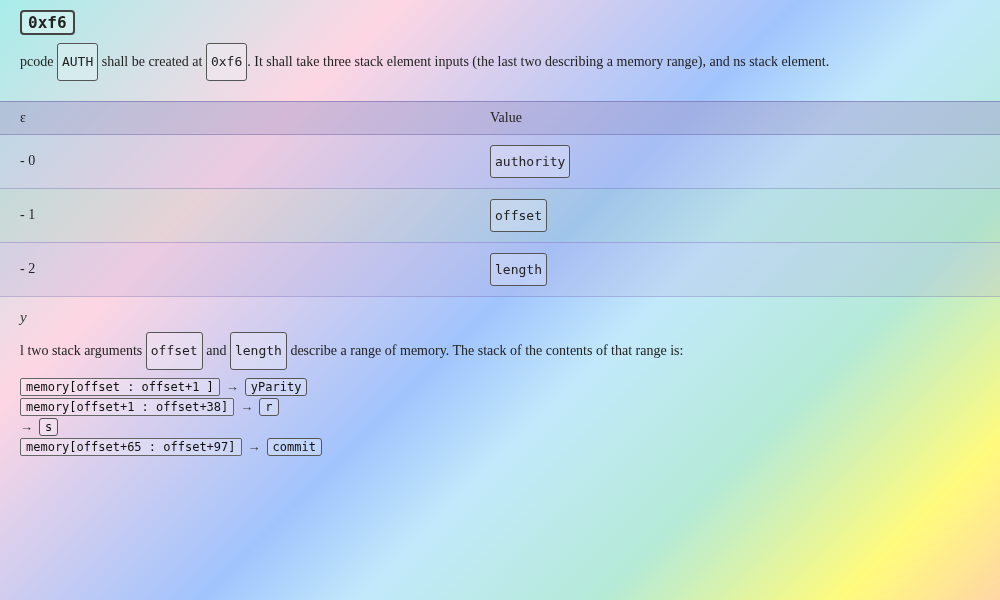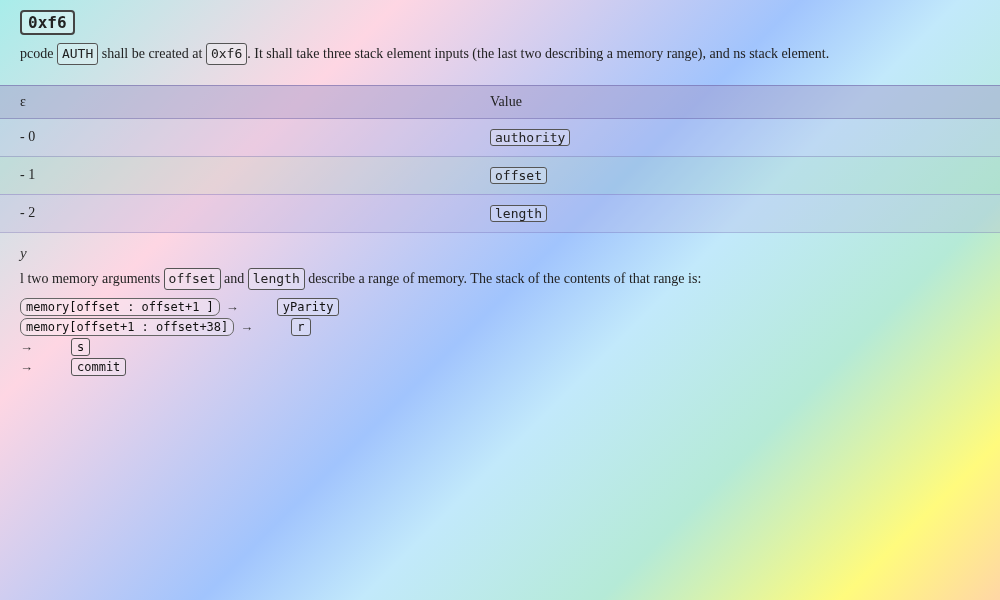--- a/index.html
+++ b/index.html
@@ -49,21 +49,21 @@
       font-size: 14px;
       color: #222;
       line-height: 1.5;
       max-width: 960px;
     }
 
     .inline-code {
       display: inline-block;
       border: 1.5px solid #555;
       border-radius: 3px;
-      padding: 0px 4px;
+      padding: 8px 4px;
       font-family: monospace;
       font-size: 13px;
       background: rgba(255,255,255,0.25);
       color: #222;
     }
 
     
     .table-section {
       margin: 10px 0 0 0;
     }
@@ -131,21 +131,21 @@
       display: flex;
       align-items: center;
       gap: 6px;
       font-size: 13px;
       color: #222;
     }
 
     .mem-code {
       display: inline-block;
       border: 1.5px solid #666;
-      border-radius: 7px;
+      border-radius: 2px;
       padding: 1px 5px;
       font-family: monospace;
       font-size: 12px;
       background: rgba(255,255,255,0.25);
       color: #111;
     }
 
     .arrow-text {
       font-size: 13px;
       color: #333;
@@ -153,21 +153,20 @@
 
     .value-badge {
       display: inline-block;
       border: 1.5px solid #555;
       border-radius: 3px;
       padding: 1px 5px;
       font-family: monospace;
       font-size: 12px;
       background: rgba(255,255,255,0.25);
       color: #111;
-      margin-left: 32px;
     }
   </style>
 </head>
 <body>
 
 <div class="page-container">
 
   <div class="top-section">
     <div class="opcode-heading">
       <span class="code-badge">0xf6</span>
@@ -198,37 +197,38 @@
             <td>- 2</td>
             <td><span class="inline-code">length</span></td>
           </tr>
         </tbody>
     </table>
   </div>
 
   <div class="bottom-section">
     <div class="section-label">y</div>
     <div class="prose-text">
-      <span>l two memory arguments </span><span class="inline-code">offset</span><span> and </span><span class="inline-code">length</span><span> describe a range of memory. The stack of the contents of that range is:</span>
+      <span>l two stack arguments </span><span class="inline-code">offset</span><span> and </span><span class="inline-code">length</span><span> describe a range of memory. The stack of the contents of that range is:</span>
     </div>
     <div class="memory-lines" id="memory-lines">
     <div class="memory-line">
           <span class="mem-code">memory[offset : offset+1 ]</span>
           <span class="arrow-text">→</span>
           <span class="value-badge">yParity</span>
         </div>
         <div class="memory-line">
           <span class="mem-code">memory[offset+1 : offset+38]</span>
           <span class="arrow-text">→</span>
           <span class="value-badge">r</span>
         </div>
         <div class="memory-line">
           <span class="arrow-text">→</span>
           <span class="value-badge">s</span>
         </div>
         <div class="memory-line">
+          <span class="mem-code">memory[offset+65 : offset+97]</span>
           <span class="arrow-text">→</span>
           <span class="value-badge">commit</span>
         </div>
       </div>
   </div>
 
 </div>
 
 </body></html>

